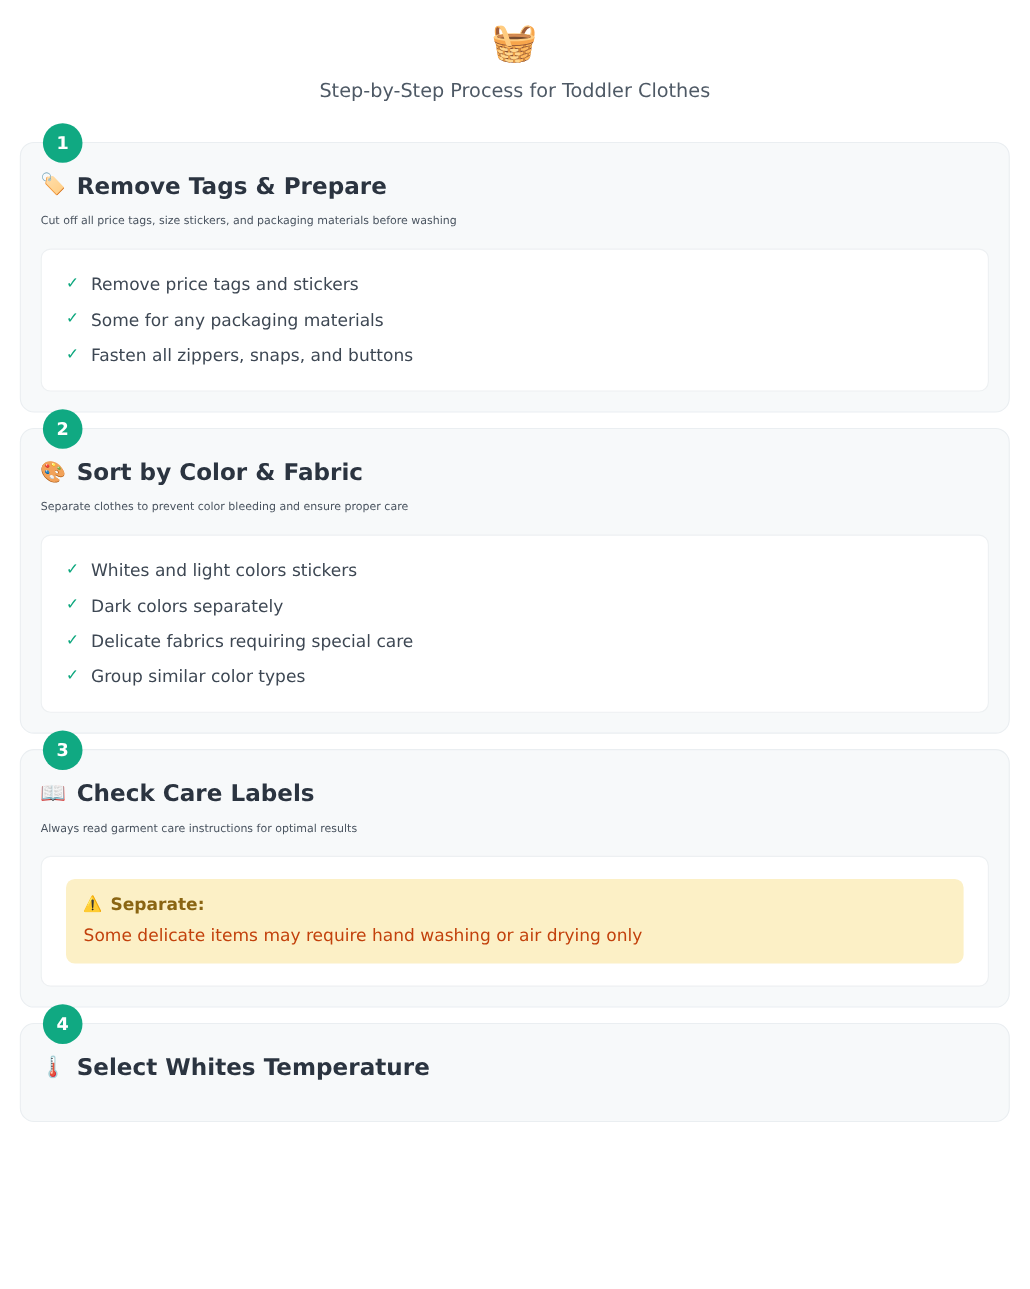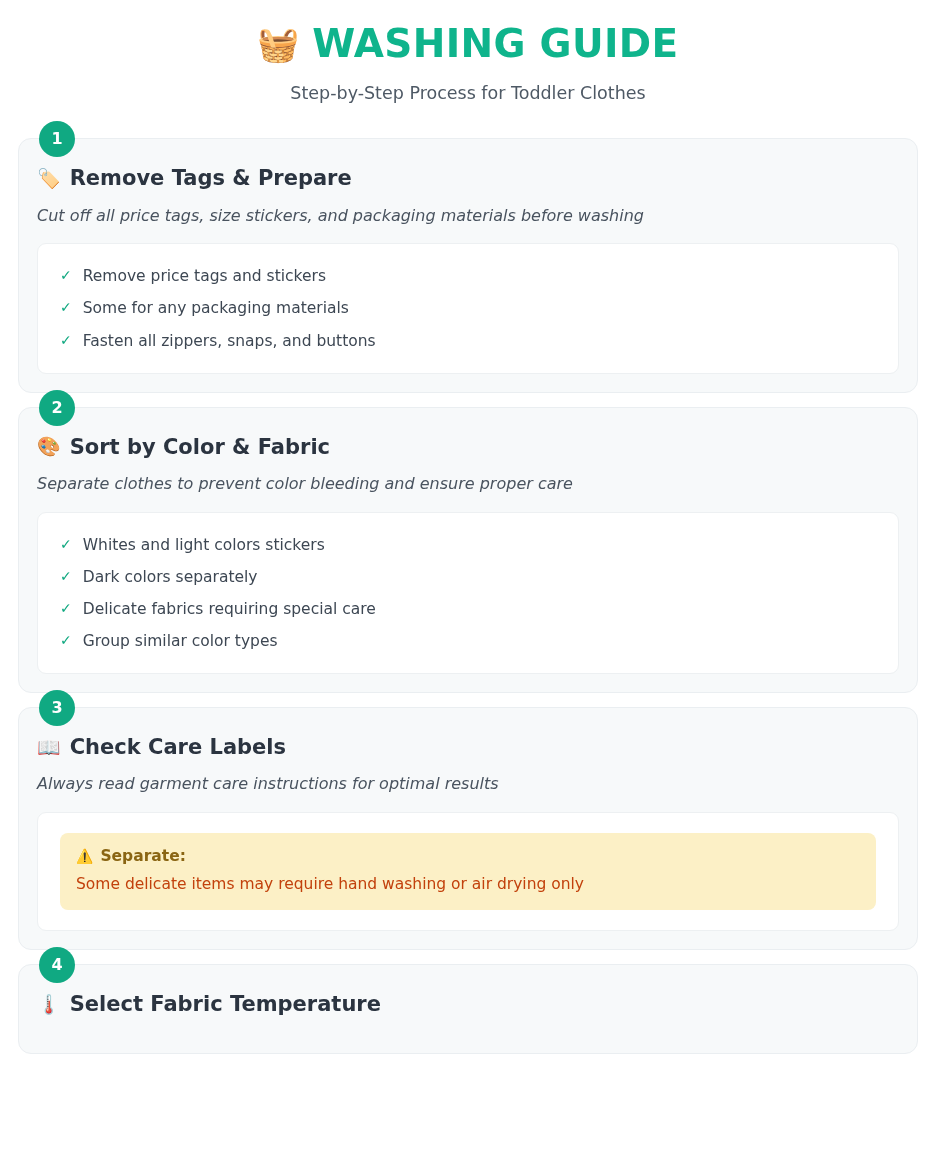--- a/index.html
+++ b/index.html
@@ -94,24 +94,23 @@
     display: flex;
     align-items: center;
     gap: 9px;
   }
   .step-title .step-emoji {
     font-size: 19px;
     line-height: 1;
   }
   .step-desc {
     margin: 13px 0 0 0;
-    font-size: 16px;
+    font-size: 10px;
     color: #49535F;
     line-height: 1.35;
-    font-style: italic;
   }
 
   
   .detail-box {
     margin-top: 17px;
     background: #ffffff;
     border: 1px solid #EDF0F2;
     border-radius: 9px;
     padding: 20px 22px;
     box-sizing: border-box;
@@ -167,21 +166,20 @@
   .card-truncated { padding-bottom: 36px; }
 </style>
 </head>
 <body>
 
 <div class="page">
 
   <div class="header">
     <h1 class="main-title">
       <span class="title-emoji">🧺</span>
-      <span>WASHING GUIDE</span>
     </h1>
     <p class="subtitle">Step-by-Step Process for Toddler Clothes</p>
   </div>
 
   <div class="steps">
 
     <section class="step-card">
       <div class="step-badge">1</div>
       <h2 class="step-title">
         <span class="step-emoji">🏷️</span>
@@ -250,18 +248,18 @@
           </p>
           <p class="callout-text">Some delicate items may require hand washing or air drying only</p>
         </div>
       </div>
     </section>
 
     <section class="step-card card-truncated">
       <div class="step-badge">4</div>
       <h2 class="step-title">
         <span class="step-emoji">🌡️</span>
-        <span>Select Fabric Temperature</span>
+        <span>Select Whites Temperature</span>
       </h2>
     </section>
 
   </div>
 </div>
 
 </body></html>

